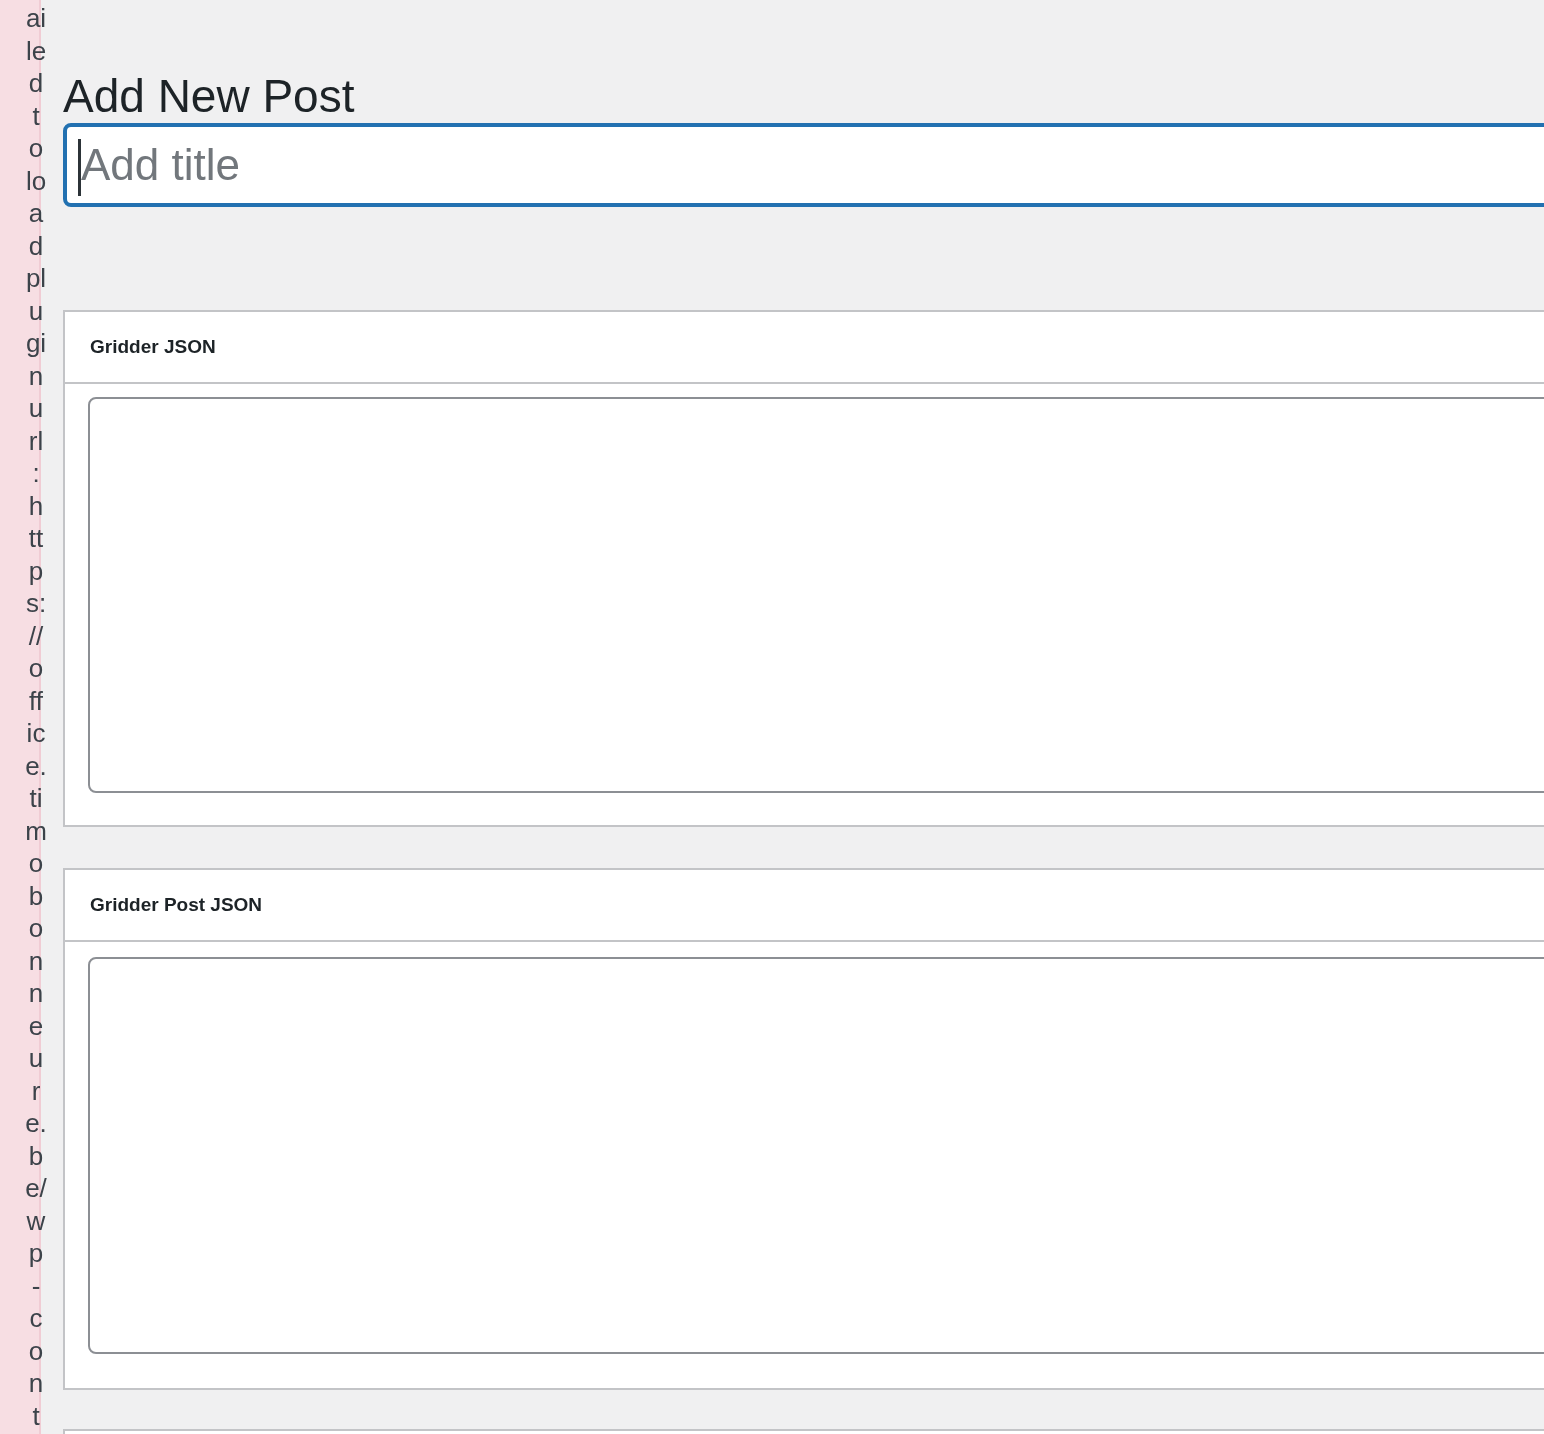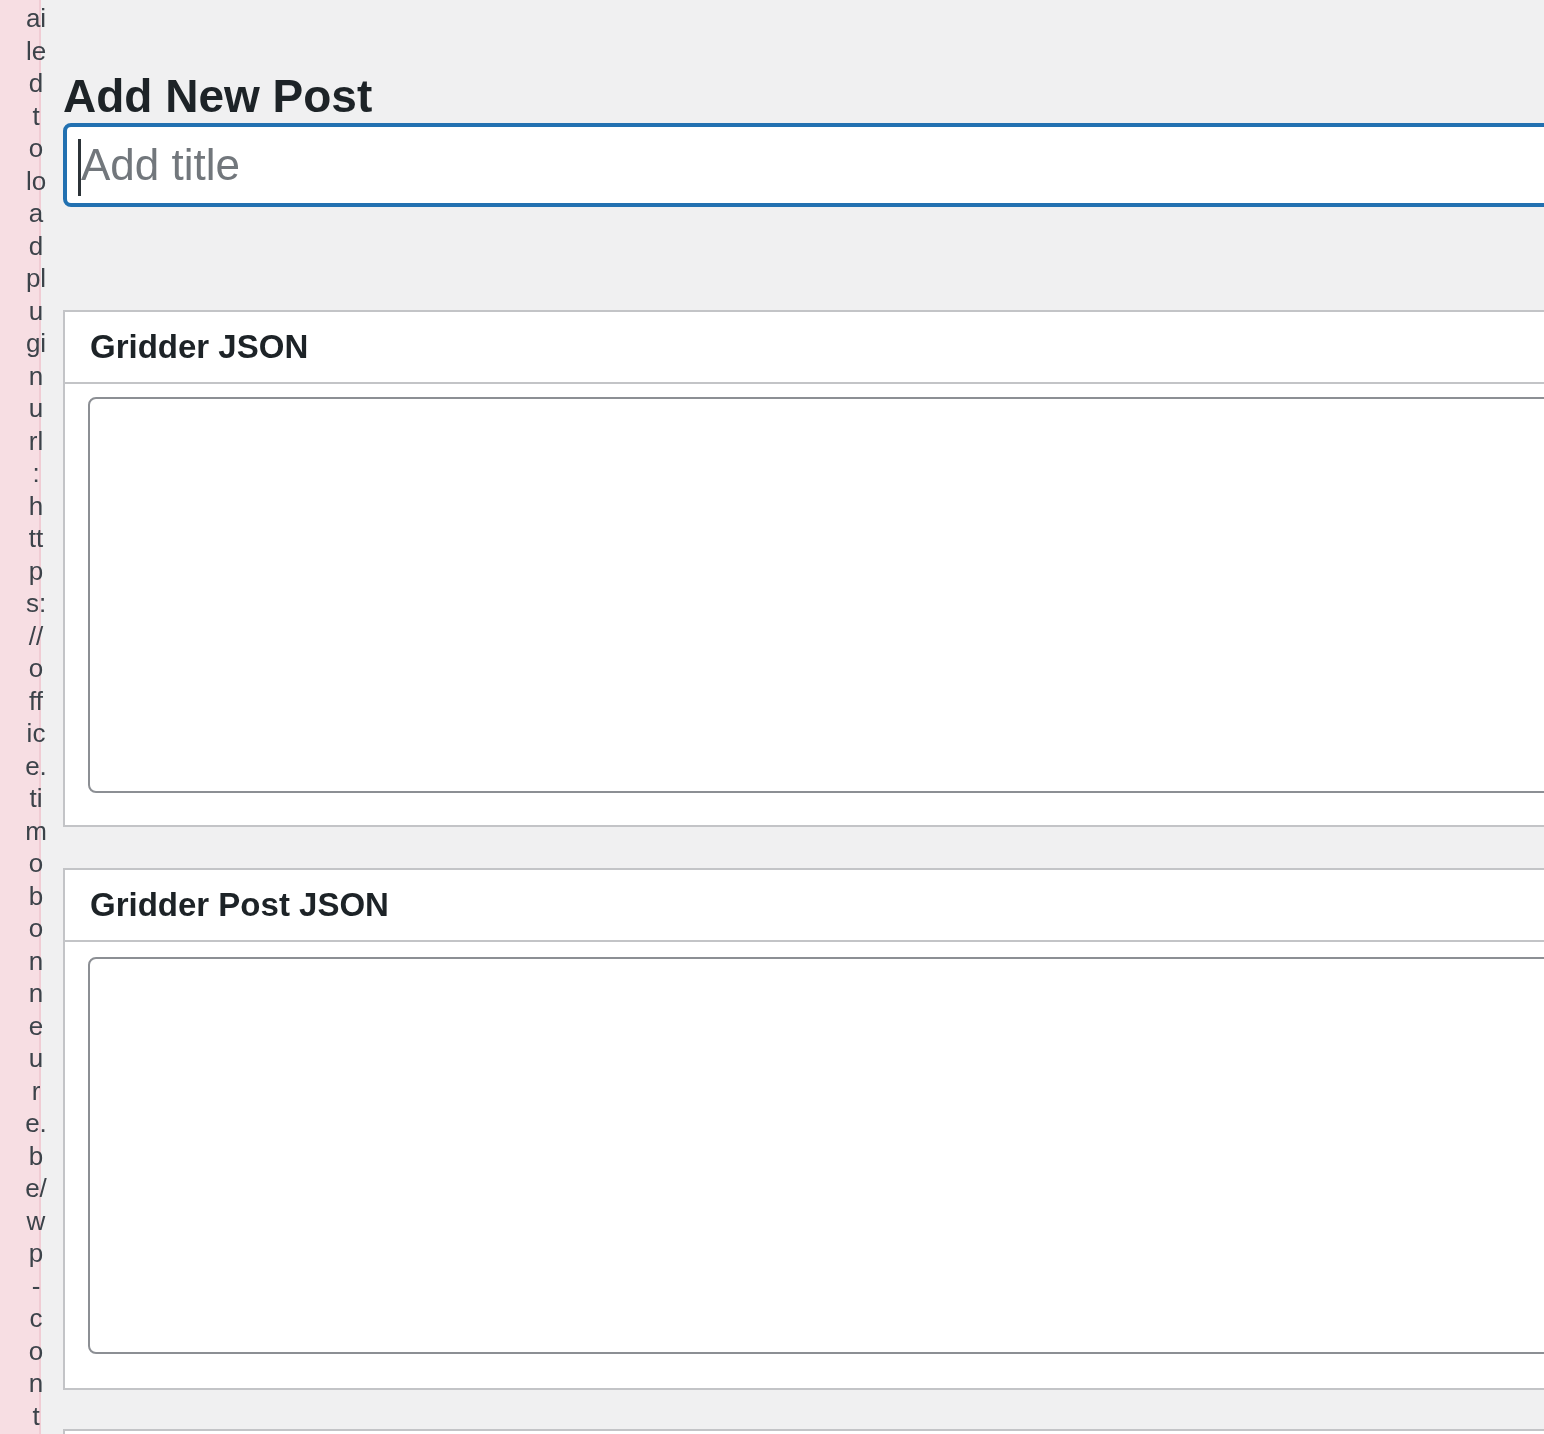--- a/index.html
+++ b/index.html
@@ -31,21 +31,21 @@
     line-height: 32.5px;
     color: var(--notice-text, #3c434a);
     white-space: nowrap;
   }
 
   
   .page-title {
     position: absolute;
     left: 63px; top: 40px;
     font-size: 46px;
-    font-weight: 700;
+    font-weight: 400;
     color: var(--heading-text, #1d2327);
     line-height: 1.1;
   }
 
   
   .title-input {
     position: absolute;
     left: 63px; top: 123px;
     width: 1520px; height: 84px;
     box-sizing: border-box;
@@ -77,21 +77,21 @@
   }
   .postbox-header {
     height: 70px;
     display: flex;
     align-items: center;
     padding-left: 25px;
     border-bottom: 2px solid var(--box-border, #c3c4c7);
     cursor: pointer;
   }
   .postbox-title {
-    font-size: 33px;
+    font-size: 19px;
     font-weight: 700;
     color: var(--heading-text, #1d2327);
   }
   .postbox-body { padding: 13px 0 0 23px; }
   .meta-textarea {
     display: block;
     box-sizing: border-box;
     width: 1470px;
     background: #ffffff;
     border: 2px solid var(--field-border, #8c8f94);

